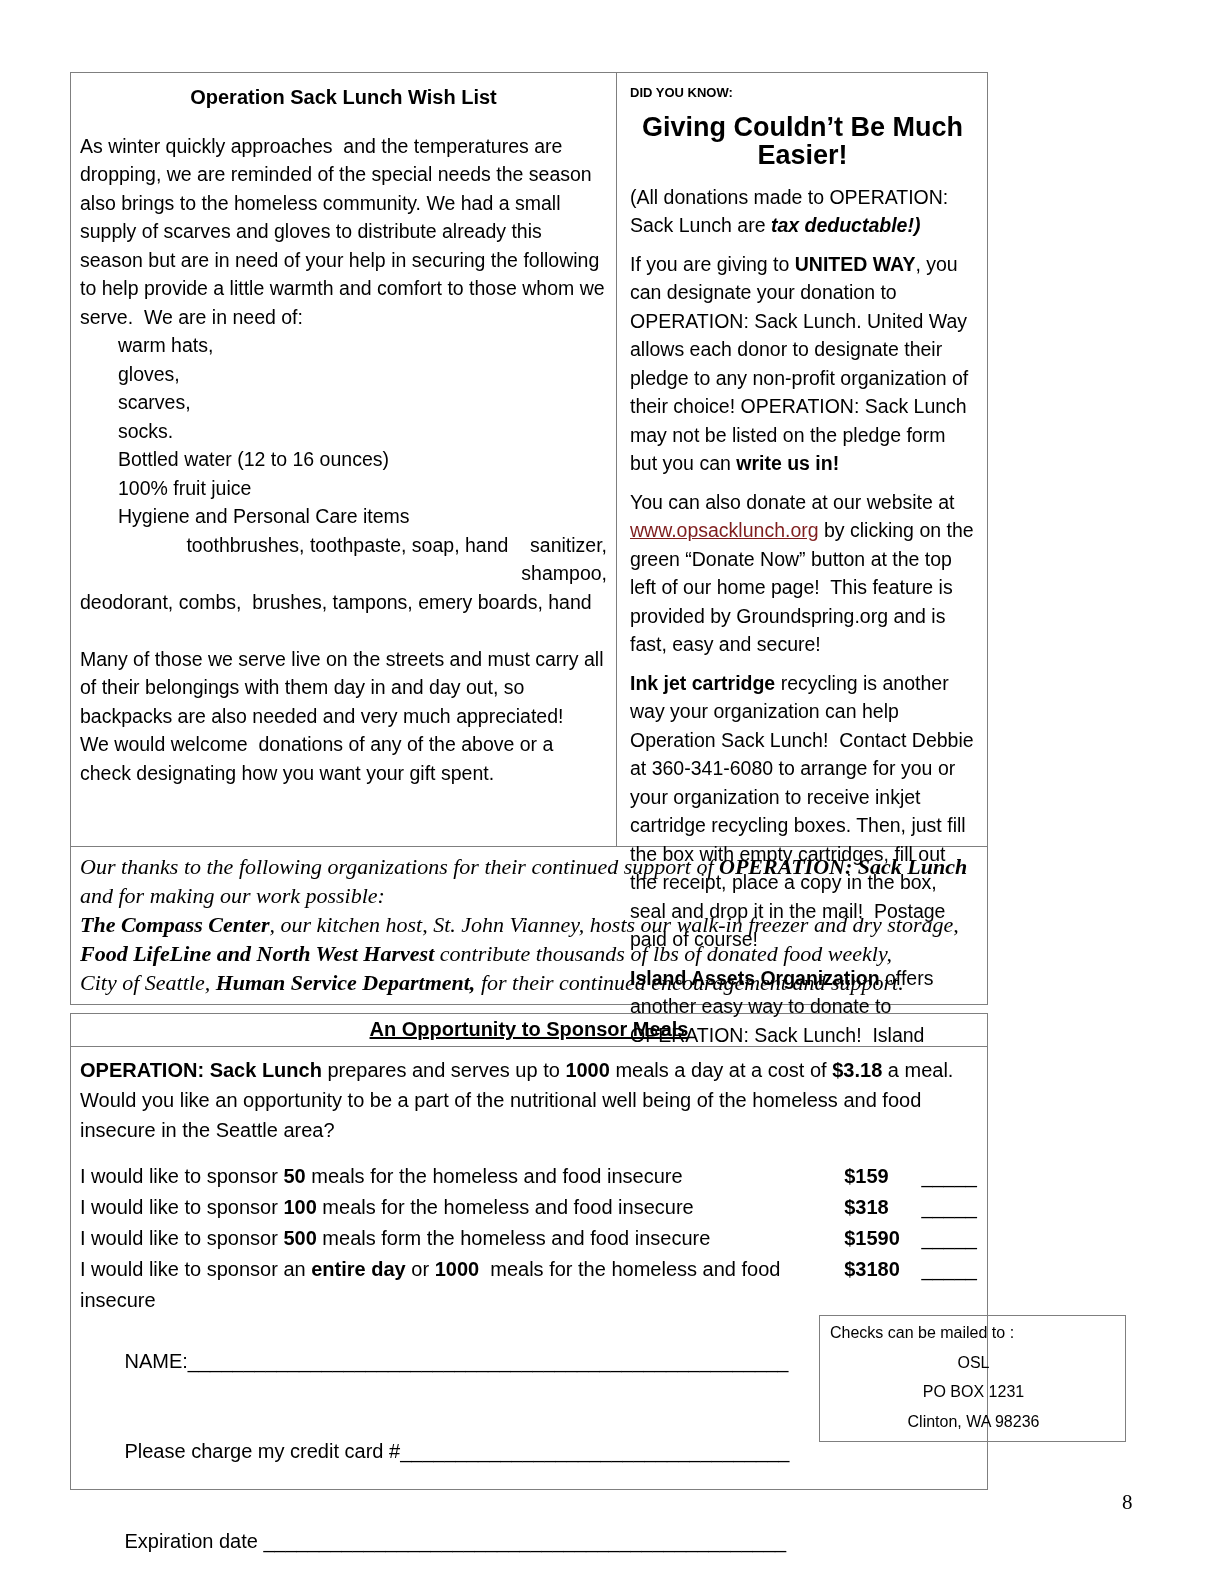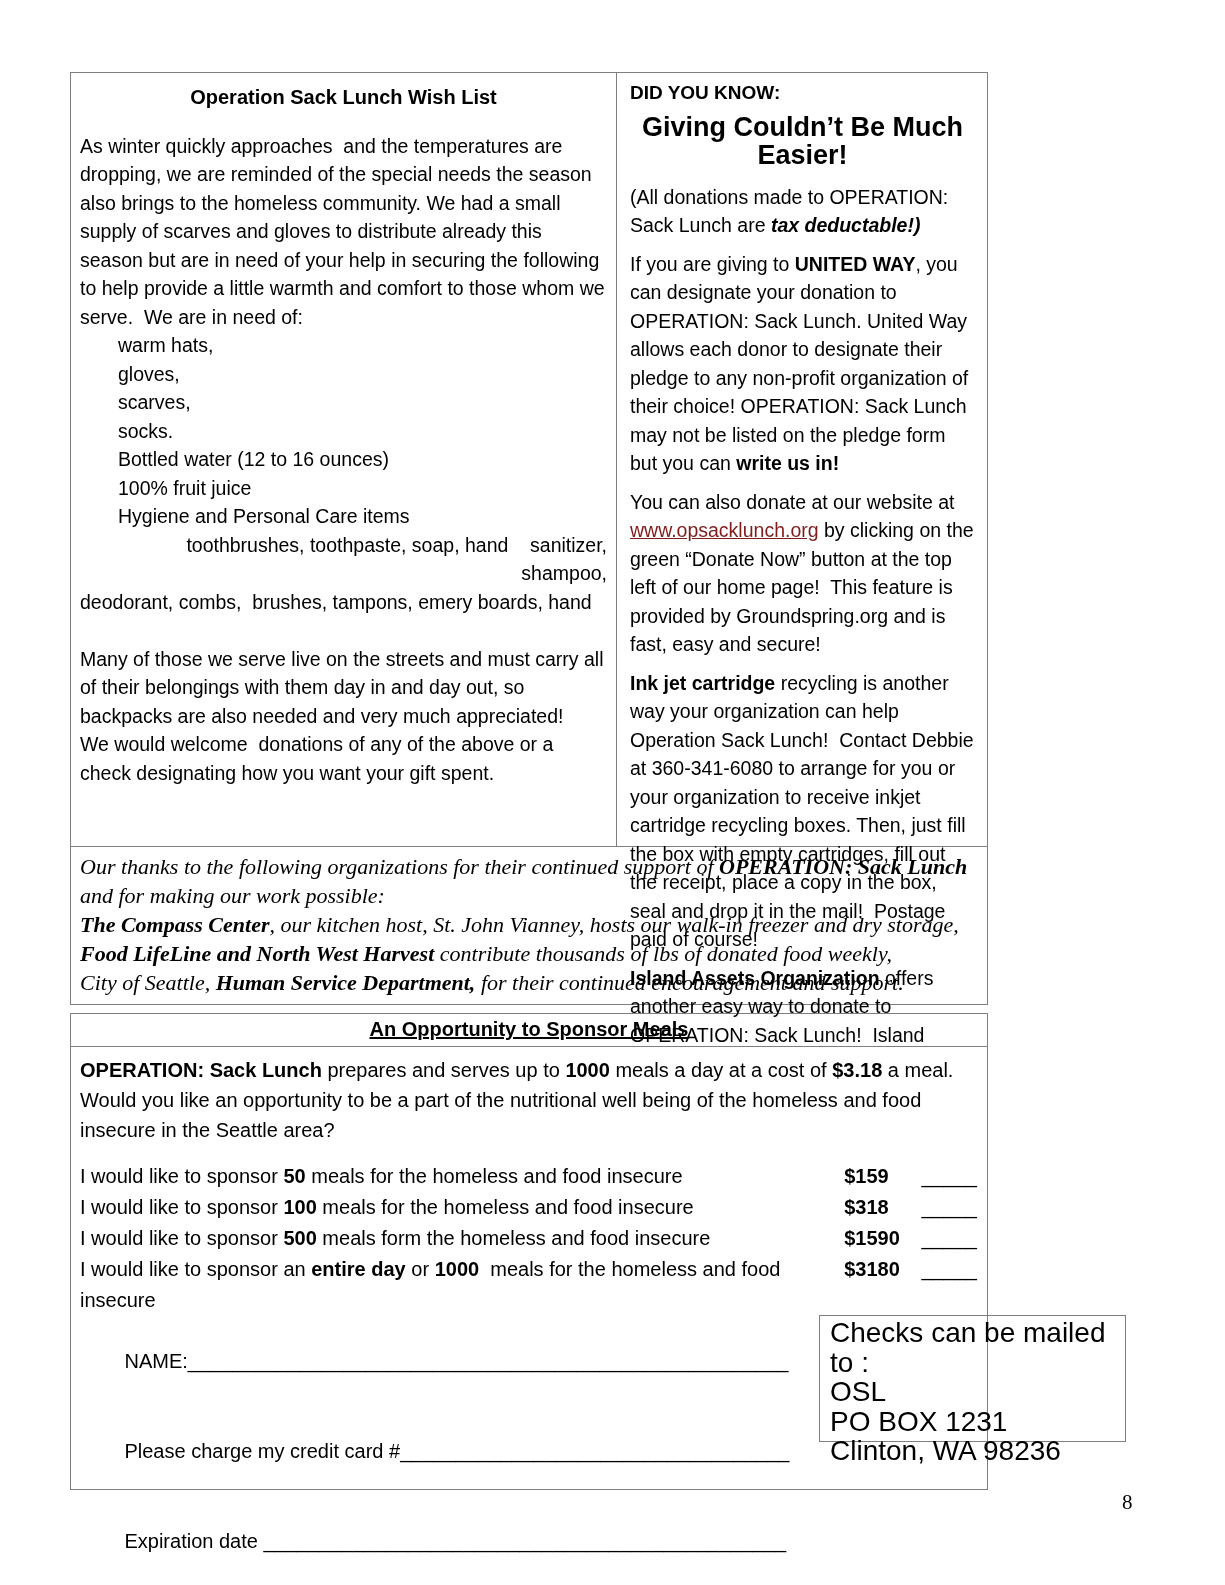--- a/index.html
+++ b/index.html
@@ -12,21 +12,21 @@
   .box1{display:flex;height:775px;}
   .col-left{width:546px;border-right:1px solid #7f7f7f;box-sizing:border-box;
             padding:6px 9px 0 9px;font-size:19.5px;line-height:28.5px;}
   .col-right{flex:1;padding:6px 12px 0 13px;font-size:19.5px;line-height:28.5px;}
   .wl-title{text-align:center;font-weight:bold;font-size:20px;margin:4px 0 20px 0;}
   .rich{white-space:pre-wrap;}
   .wl-item{margin-left:38px;}
   .wl-sub1{margin-left:70px;text-align:right;}
   .wl-sub3{margin-left:70px;}
   .spacer-line{height:28.5px;}
-  .dyk-heading{font-weight:bold;font-size:19px;margin-bottom:5px;}
+  .dyk-heading{font-weight:bold;font-size:13px;margin-bottom:5px;}
   .dyk-sub{font-weight:bold;font-size:27px;text-align:center;margin-bottom:13px;}
   .dyk-para{margin-bottom:10px;}
   .dyk-closing{font-weight:bold;font-style:italic;text-align:center;margin-top:13px;}
   .link{color:#7f1d1d;text-decoration:underline;}
 
   
   .box2{border-top:none;padding:5px 10px 0 9px;
         font-family:"Liberation Serif",serif;font-style:italic;
         font-size:22px;line-height:29px;min-height:158px;}
 
@@ -40,23 +40,23 @@
         padding:8px 10px 0 9px;font-size:20px;line-height:30px;}
   .sp-intro{line-height:30px;}
   .sp-rows{margin-top:16px;}
   .sp-row{display:flex;line-height:31px;}
   .sp-label{width:772px;white-space:pre-wrap;}
   .sp-price{width:78px;font-weight:bold;}
   .sp-blank{letter-spacing:0;}
   .form-line{line-height:30px;white-space:pre-wrap;}
   .checks-box{position:absolute;left:748px;top:268px;width:307px;height:127px;
               border:1px solid #7f7f7f;box-sizing:border-box;
-              padding:2px 8px 0 10px;font-size:28px;line-height:29.5px;}
+              padding:2px 8px 0 10px;font-size:16px;line-height:29.5px;}
   .cb-first{text-align:left;}
-  .cb-center{text-align:left;}
+  .cb-center{text-align:center;}
 
   .page-num{position:absolute;left:1122px;top:1490px;
             font-family:"Liberation Serif",serif;font-size:21px;}
 </style>
 </head>
 <body>
 
 <div class="page">
   <div class="content">
 

